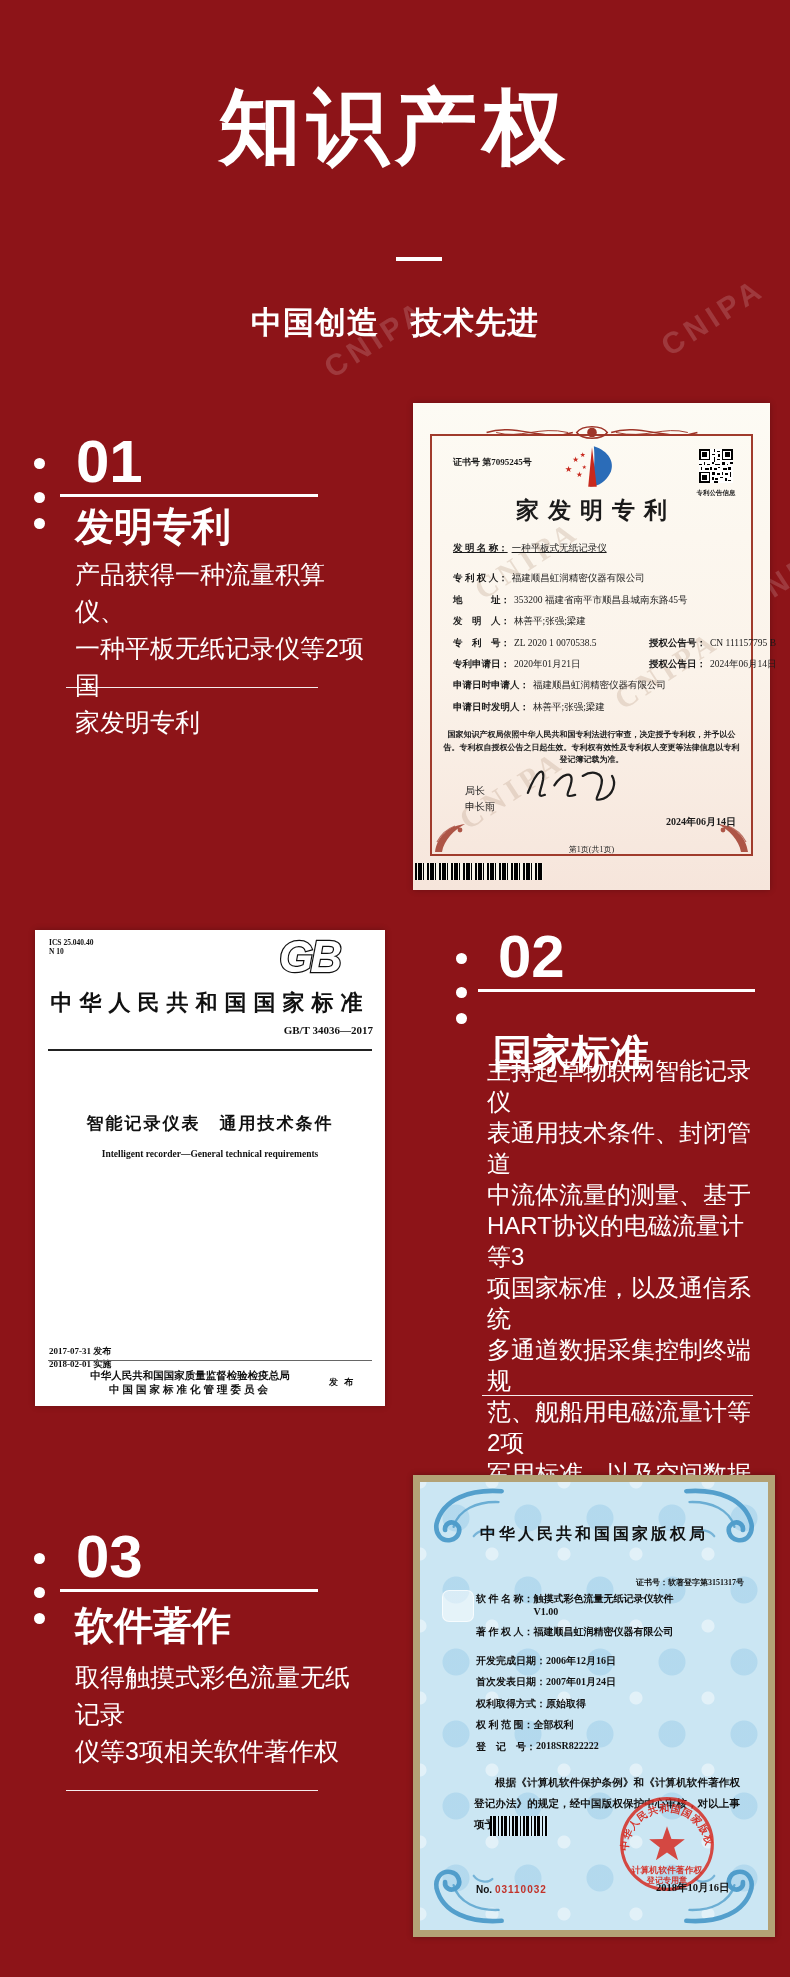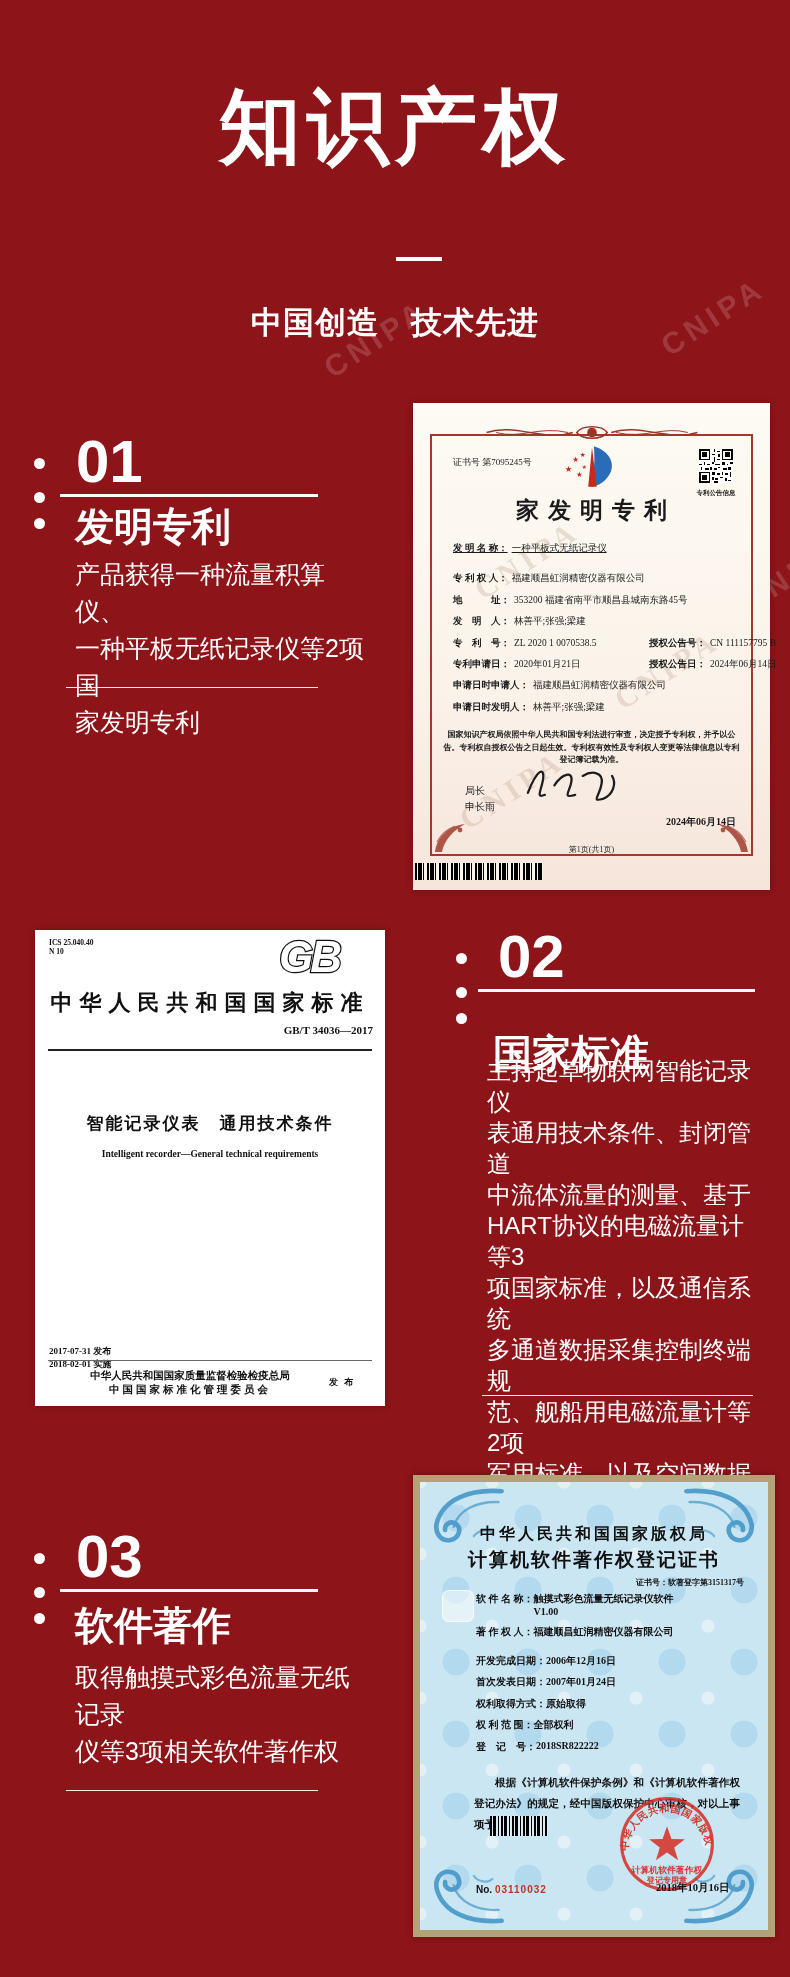--- a/index.html
+++ b/index.html
@@ -44,21 +44,21 @@
 
   
   #patent-cert{position:absolute;left:413px;top:403px;width:357px;height:487px;
     background:linear-gradient(180deg,#fdfbf4 0%,#fbf3ea 55%,#f6e5db 100%);
     font-family:"Liberation Serif",serif;color:#1a1a1a;box-shadow:0 0 6px rgba(0,0,0,.25);}
   .pframe{position:absolute;left:17px;right:17px;top:31px;bottom:34px;border:2px solid #a03b2c;}
   .pornament{position:absolute;top:17px;left:50%;transform:translateX(-50%);}
   .pcorner{position:absolute;width:34px;height:34px;}
   .pc-bl{left:20px;top:417px;}
   .pc-br{right:20px;top:417px;transform:scaleX(-1);}
-  .pcertno{position:absolute;left:40px;top:53px;font-size:9px;font-weight:normal;}
+  .pcertno{position:absolute;left:40px;top:53px;font-size:9px;font-weight:bold;}
   .plogo{position:absolute;left:50%;top:42px;transform:translateX(-50%);}
   .pqr{position:absolute;right:32px;top:46px;width:44px;text-align:center;}
   .pqr .cap{font-size:6.5px;font-weight:bold;margin-top:2px;}
   .ptitle{position:absolute;left:0;right:0;top:92px;text-align:center;
     font-size:23px;font-weight:bold;letter-spacing:9px;text-indent:9px;}
   .pfields{position:absolute;left:40px;top:139px;right:20px;font-size:9.5px;}
   .prow{position:relative;height:21.4px;white-space:nowrap;}
   .prow.first{margin-bottom:9px;text-decoration:underline;}
   .plabel{font-weight:bold;margin-right:4px;}
   .pcol2{position:absolute;left:196px;top:0;}
@@ -329,21 +329,20 @@
         <use href="#curlsym"></use>
       </svg>
     <svg class="curl bl">
         <use href="#curlsym"></use>
       </svg>
     <svg class="curl br">
         <use href="#curlsym"></use>
       </svg>
 
     <div class="sw-header">中华人民共和国国家版权局</div>
-    <div class="sw-title">计算机软件著作权登记证书</div>
     <div class="sw-certno">证书号：软著登字第3151317号</div>
     <div class="sw-logo-wm"></div>
 
     <div class="sw-fields">
       <div class="sw-row">
         <span>软 件 名 称：</span><span class="sw-val">触摸式彩色流量无纸记录仪软件
 V1.00</span>
       </div>
       <div class="sw-row">
         <span>著 作 权 人：</span><span class="sw-val">福建顺昌虹润精密仪器有限公司</span>

